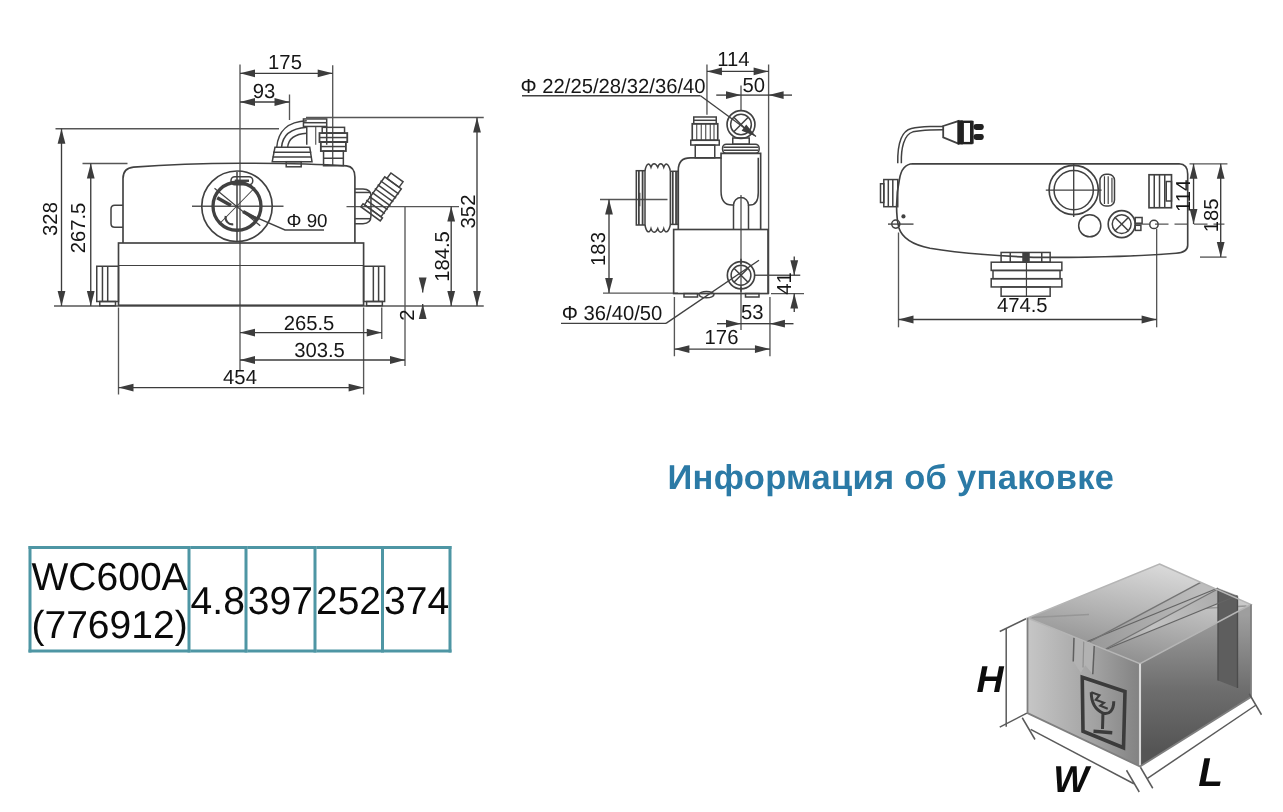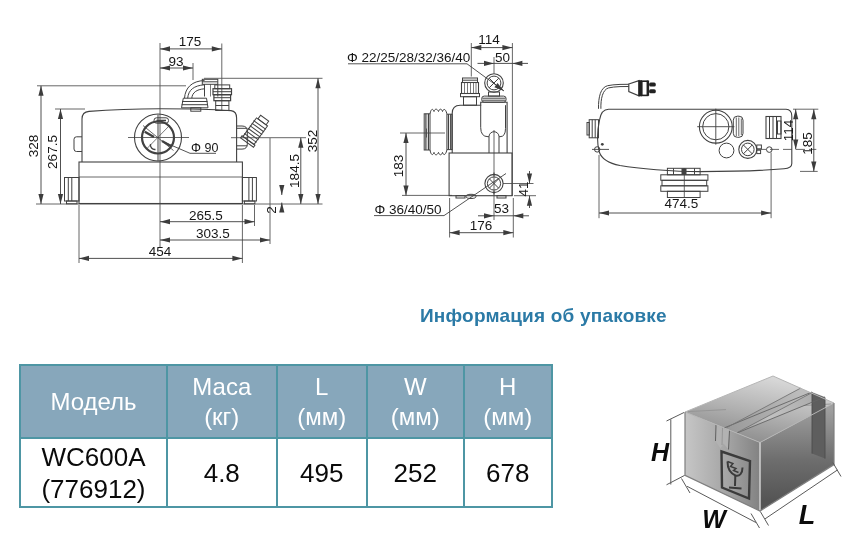--- a/index.html
+++ b/index.html
@@ -1,19 +1,19 @@
 <!DOCTYPE html>
 <html><head>
 <meta charset="utf-8">
 <style>
   html,body{margin:0;padding:0;background:#ffffff;}
   body{width:855px;height:541px;position:relative;overflow:hidden;
        font-family:"Liberation Sans",sans-serif;}
   #draw{position:absolute;left:0;top:0;}
-  #title{position:absolute;left:420px;top:305px;font-size:19px;font-weight:bold;
+  #title{position:absolute;left:445px;top:305px;font-size:23px;font-weight:bold;
          color:#2b7aa6;letter-spacing:0.2px;}
   table{border-collapse:collapse;position:absolute;left:19px;top:364px;
         table-layout:fixed;}
   td{border:2px solid #4e96a4;text-align:center;vertical-align:middle;padding:0;}
   tr.hd td{background:#87a7bb;color:#ffffff;font-size:24px;line-height:30px;height:71px;}
   tr.bd td{background:#ffffff;color:#0a0a0a;font-size:26px;line-height:32px;height:67px;}
   #boxsvg{position:absolute;left:640px;top:345px;}
 </style>
 </head>
 <body>
@@ -320,33 +320,26 @@
  <text transform="translate(793,130.5) rotate(-90)">114</text>
  <text transform="translate(811.8,143.6) rotate(-90)">185</text>
 </g>
 </g>
 </svg>
 
 <div id="title">Информация об упаковке</div>
 
 <table>
 <tbody>
-      <tr class="hd">
- <td style="width:145px">Модель</td>
- <td style="width:107.5px">Маса<br>(кг)</td>
- <td style="width:88.5px">L<br>(мм)</td>
- <td style="width:94.5px">W<br>(мм)</td>
- <td style="width:86.5px">H<br>(мм)</td>
-</tr>
 <tr class="bd">
  <td>WC600A<br>(776912)</td>
  <td>4.8</td>
- <td>495</td>
+ <td>397</td>
  <td>252</td>
- <td>678</td>
+ <td>374</td>
 </tr>
 </tbody>
   </table>
 
 <svg id="boxsvg" width="215" height="196" viewBox="640 345 215 196">
 <defs>
  <linearGradient id="gt" x1="773" y1="376" x2="760" y2="443" gradientUnits="userSpaceOnUse">
   <stop offset="0" stop-color="#dadada"></stop>
         <stop offset="0.55" stop-color="#b2b2b2"></stop>
         <stop offset="1" stop-color="#8f8f8f"></stop>

